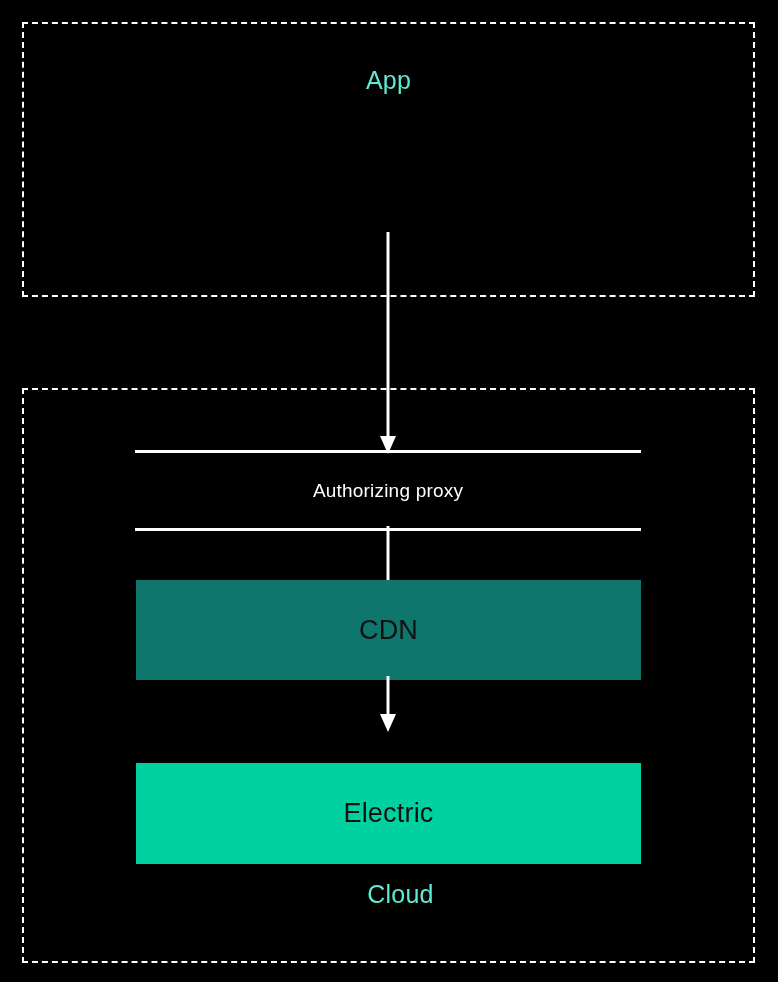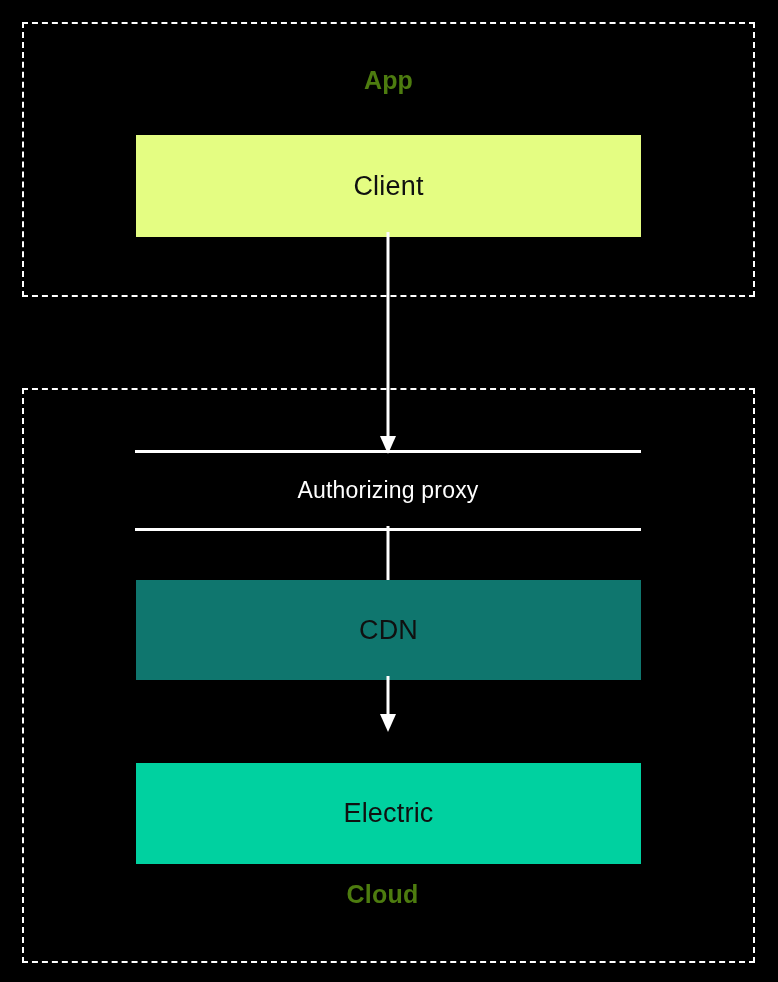--- a/index.html
+++ b/index.html
@@ -39,32 +39,32 @@
     top: 388px;
     width: 733px;
     height: 575px;
   }
 
   
   .group-label {
     position: absolute;
     width: 733px;
     text-align: center;
-    color: #4d7c0f;
+    color: #5eead4;
     font-size: 25px;
-    font-weight: bold;
+    font-weight: normal;
     letter-spacing: 0.2px;
     white-space: nowrap;
   }
   #label-app {
     left: 22px;
     top: 66px;
   }
   #label-cloud {
-    left: 16px;
+    left: 34px;
     top: 880px;
   }
 
   
   .node {
     position: absolute;
     left: 136px;
     width: 505px;
     box-sizing: border-box;
     display: flex;
@@ -108,21 +108,21 @@
     position: absolute;
     left: 0;
     width: 506px;
     height: 3px;
     background: #ffffff;
   }
   #node-proxy .rule-top { top: 0; }
   #node-proxy .rule-bottom { bottom: 0; }
   #proxy-label {
     color: #ffffff;
-    font-size: 23px;
+    font-size: 19px;
     font-weight: normal;
     letter-spacing: 0.2px;
     white-space: nowrap;
   }
 
   
   .edge {
     position: absolute;
     overflow: visible;
   }
@@ -149,23 +149,20 @@
 <body>
 
 <div id="diagram">
 
   <div id="group-app" class="group"></div>
   <div id="label-app" class="group-label">App</div>
 
   <div id="group-cloud" class="group"></div>
   <div id="label-cloud" class="group-label">Cloud</div>
 
-  <div id="node-client" class="node">
-    <span>Client</span>
-  </div>
 
   <svg id="edge-client-proxy" class="edge" width="36" height="224" viewBox="0 0 36 224">
     <line x1="18" y1="0" x2="18" y2="212" stroke="#ffffff" stroke-width="3"></line>
     <polygon points="18,222 10,204 26,204" fill="#ffffff"></polygon>
   </svg>
 
   <div id="node-proxy">
     <div class="rule rule-top"></div>
     <div id="proxy-label">Authorizing proxy</div>
     <div class="rule rule-bottom"></div>

